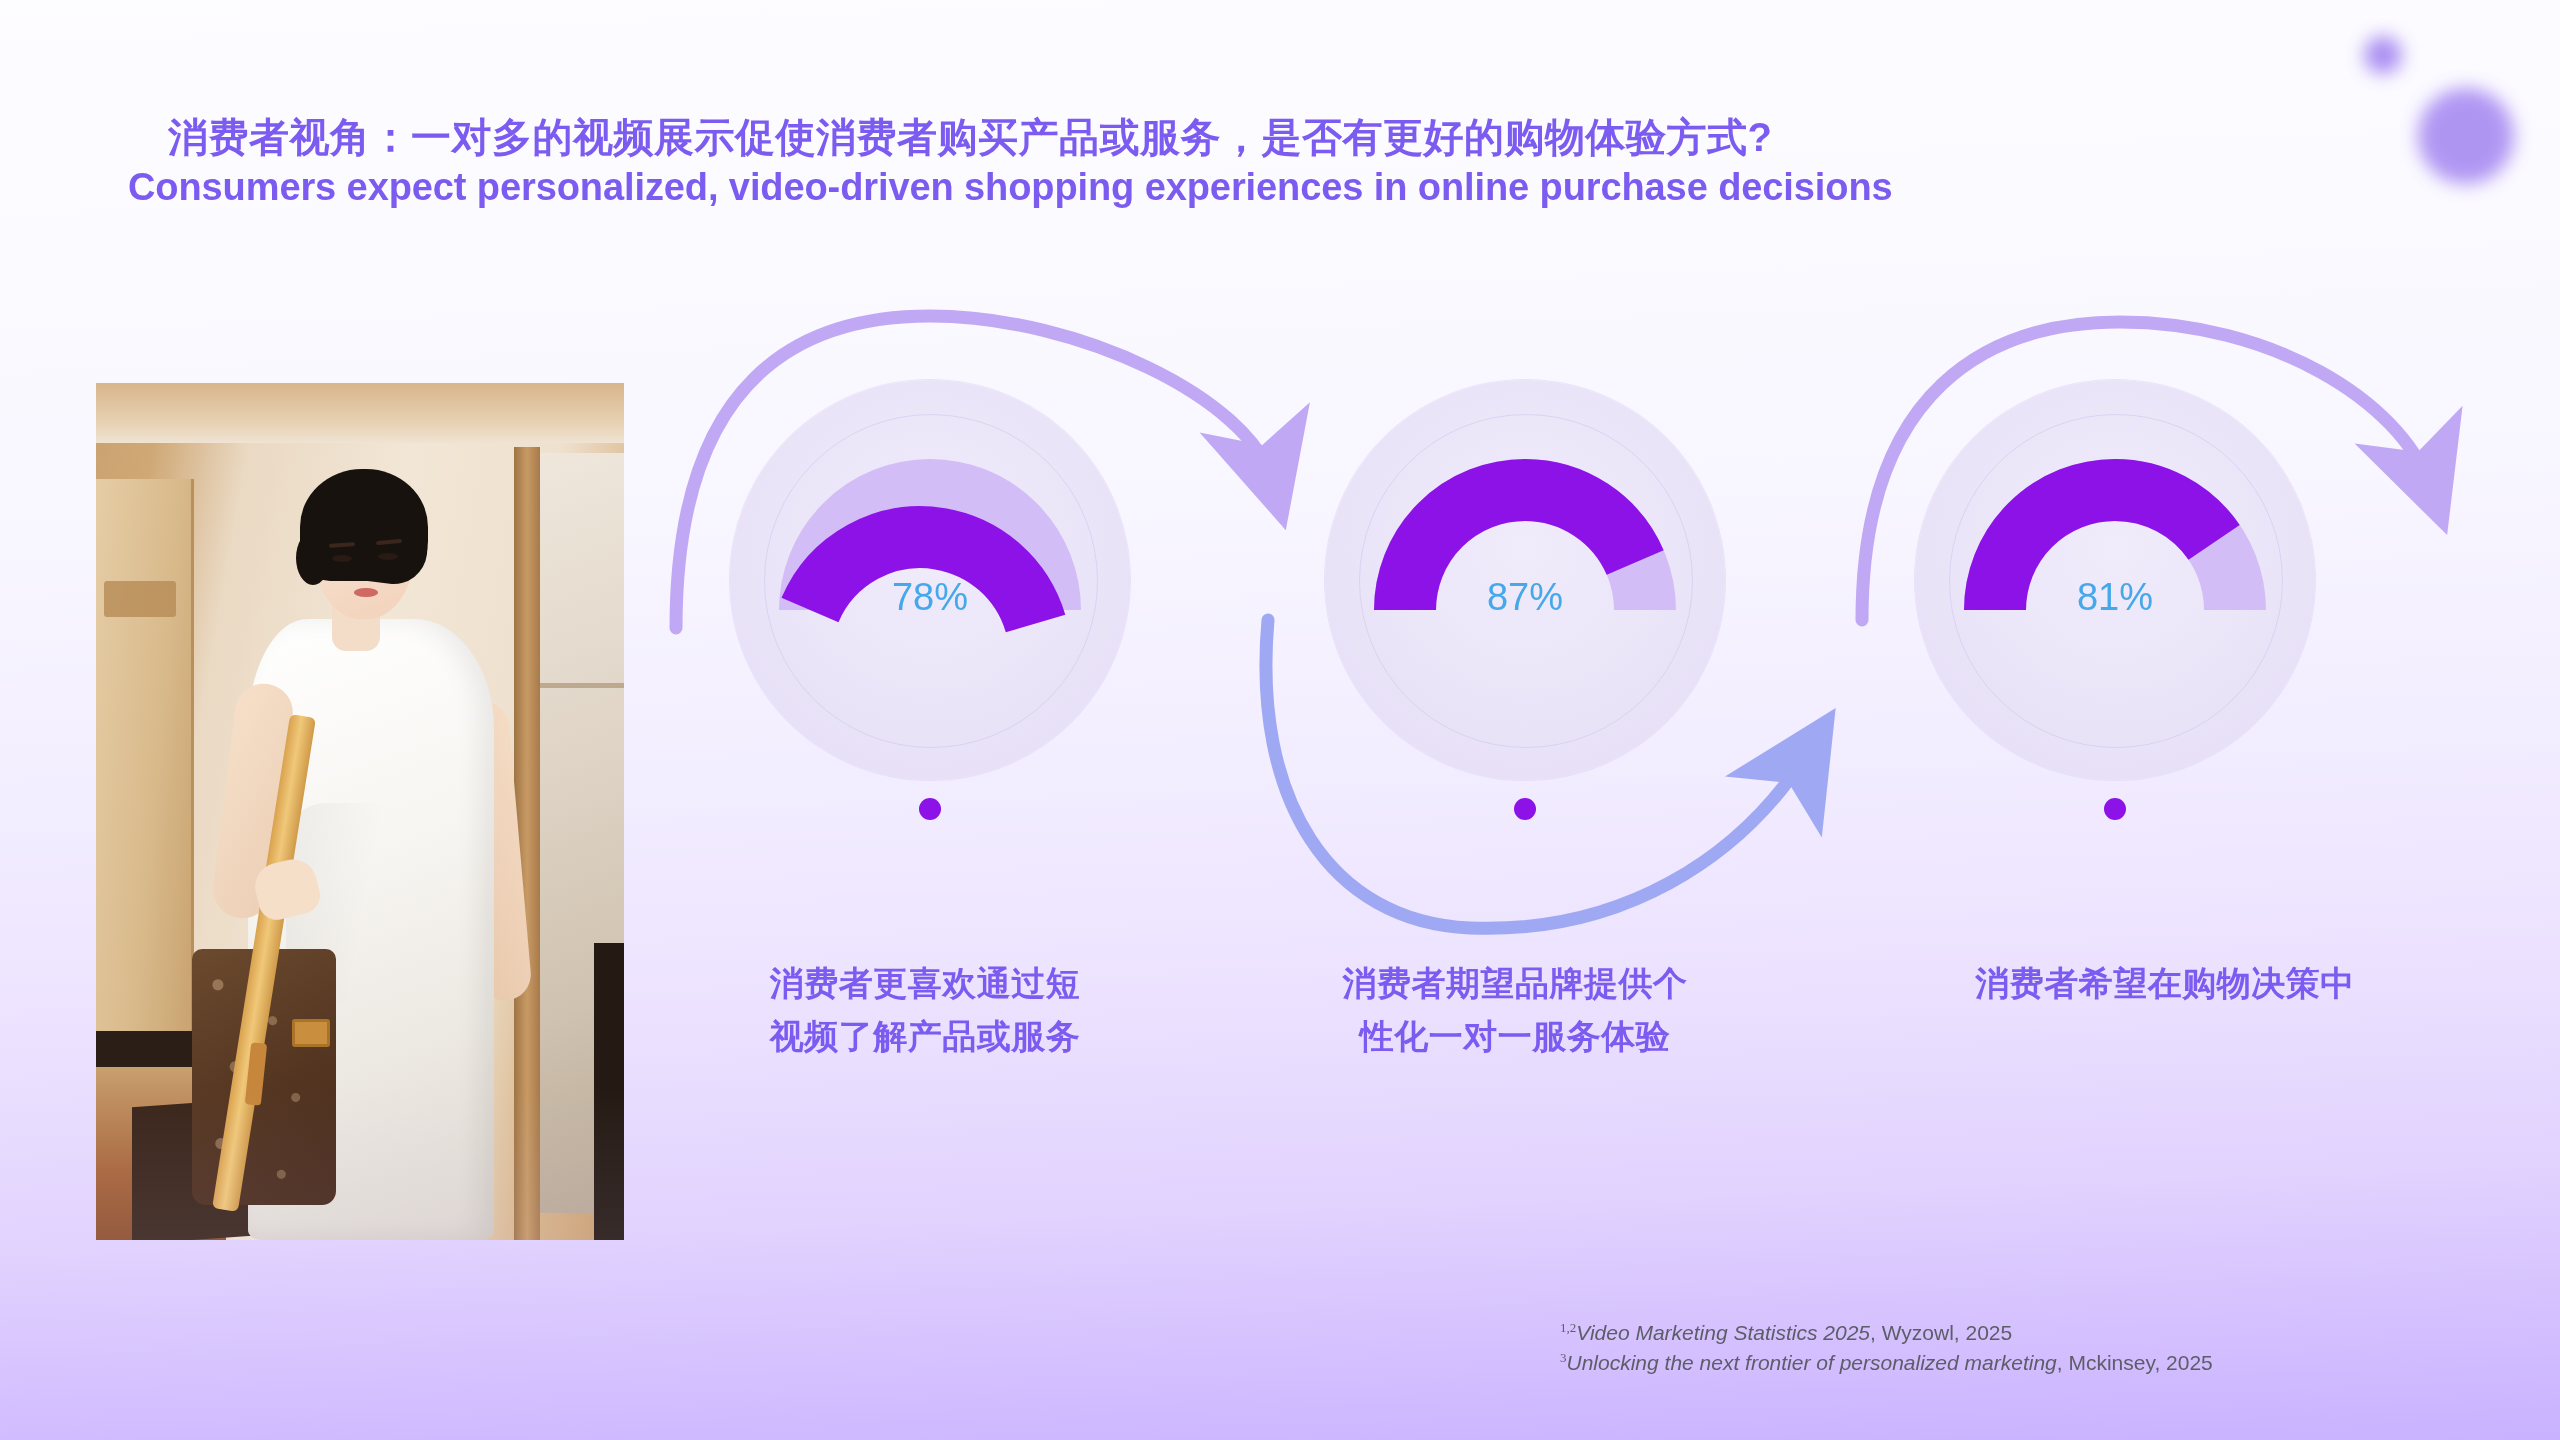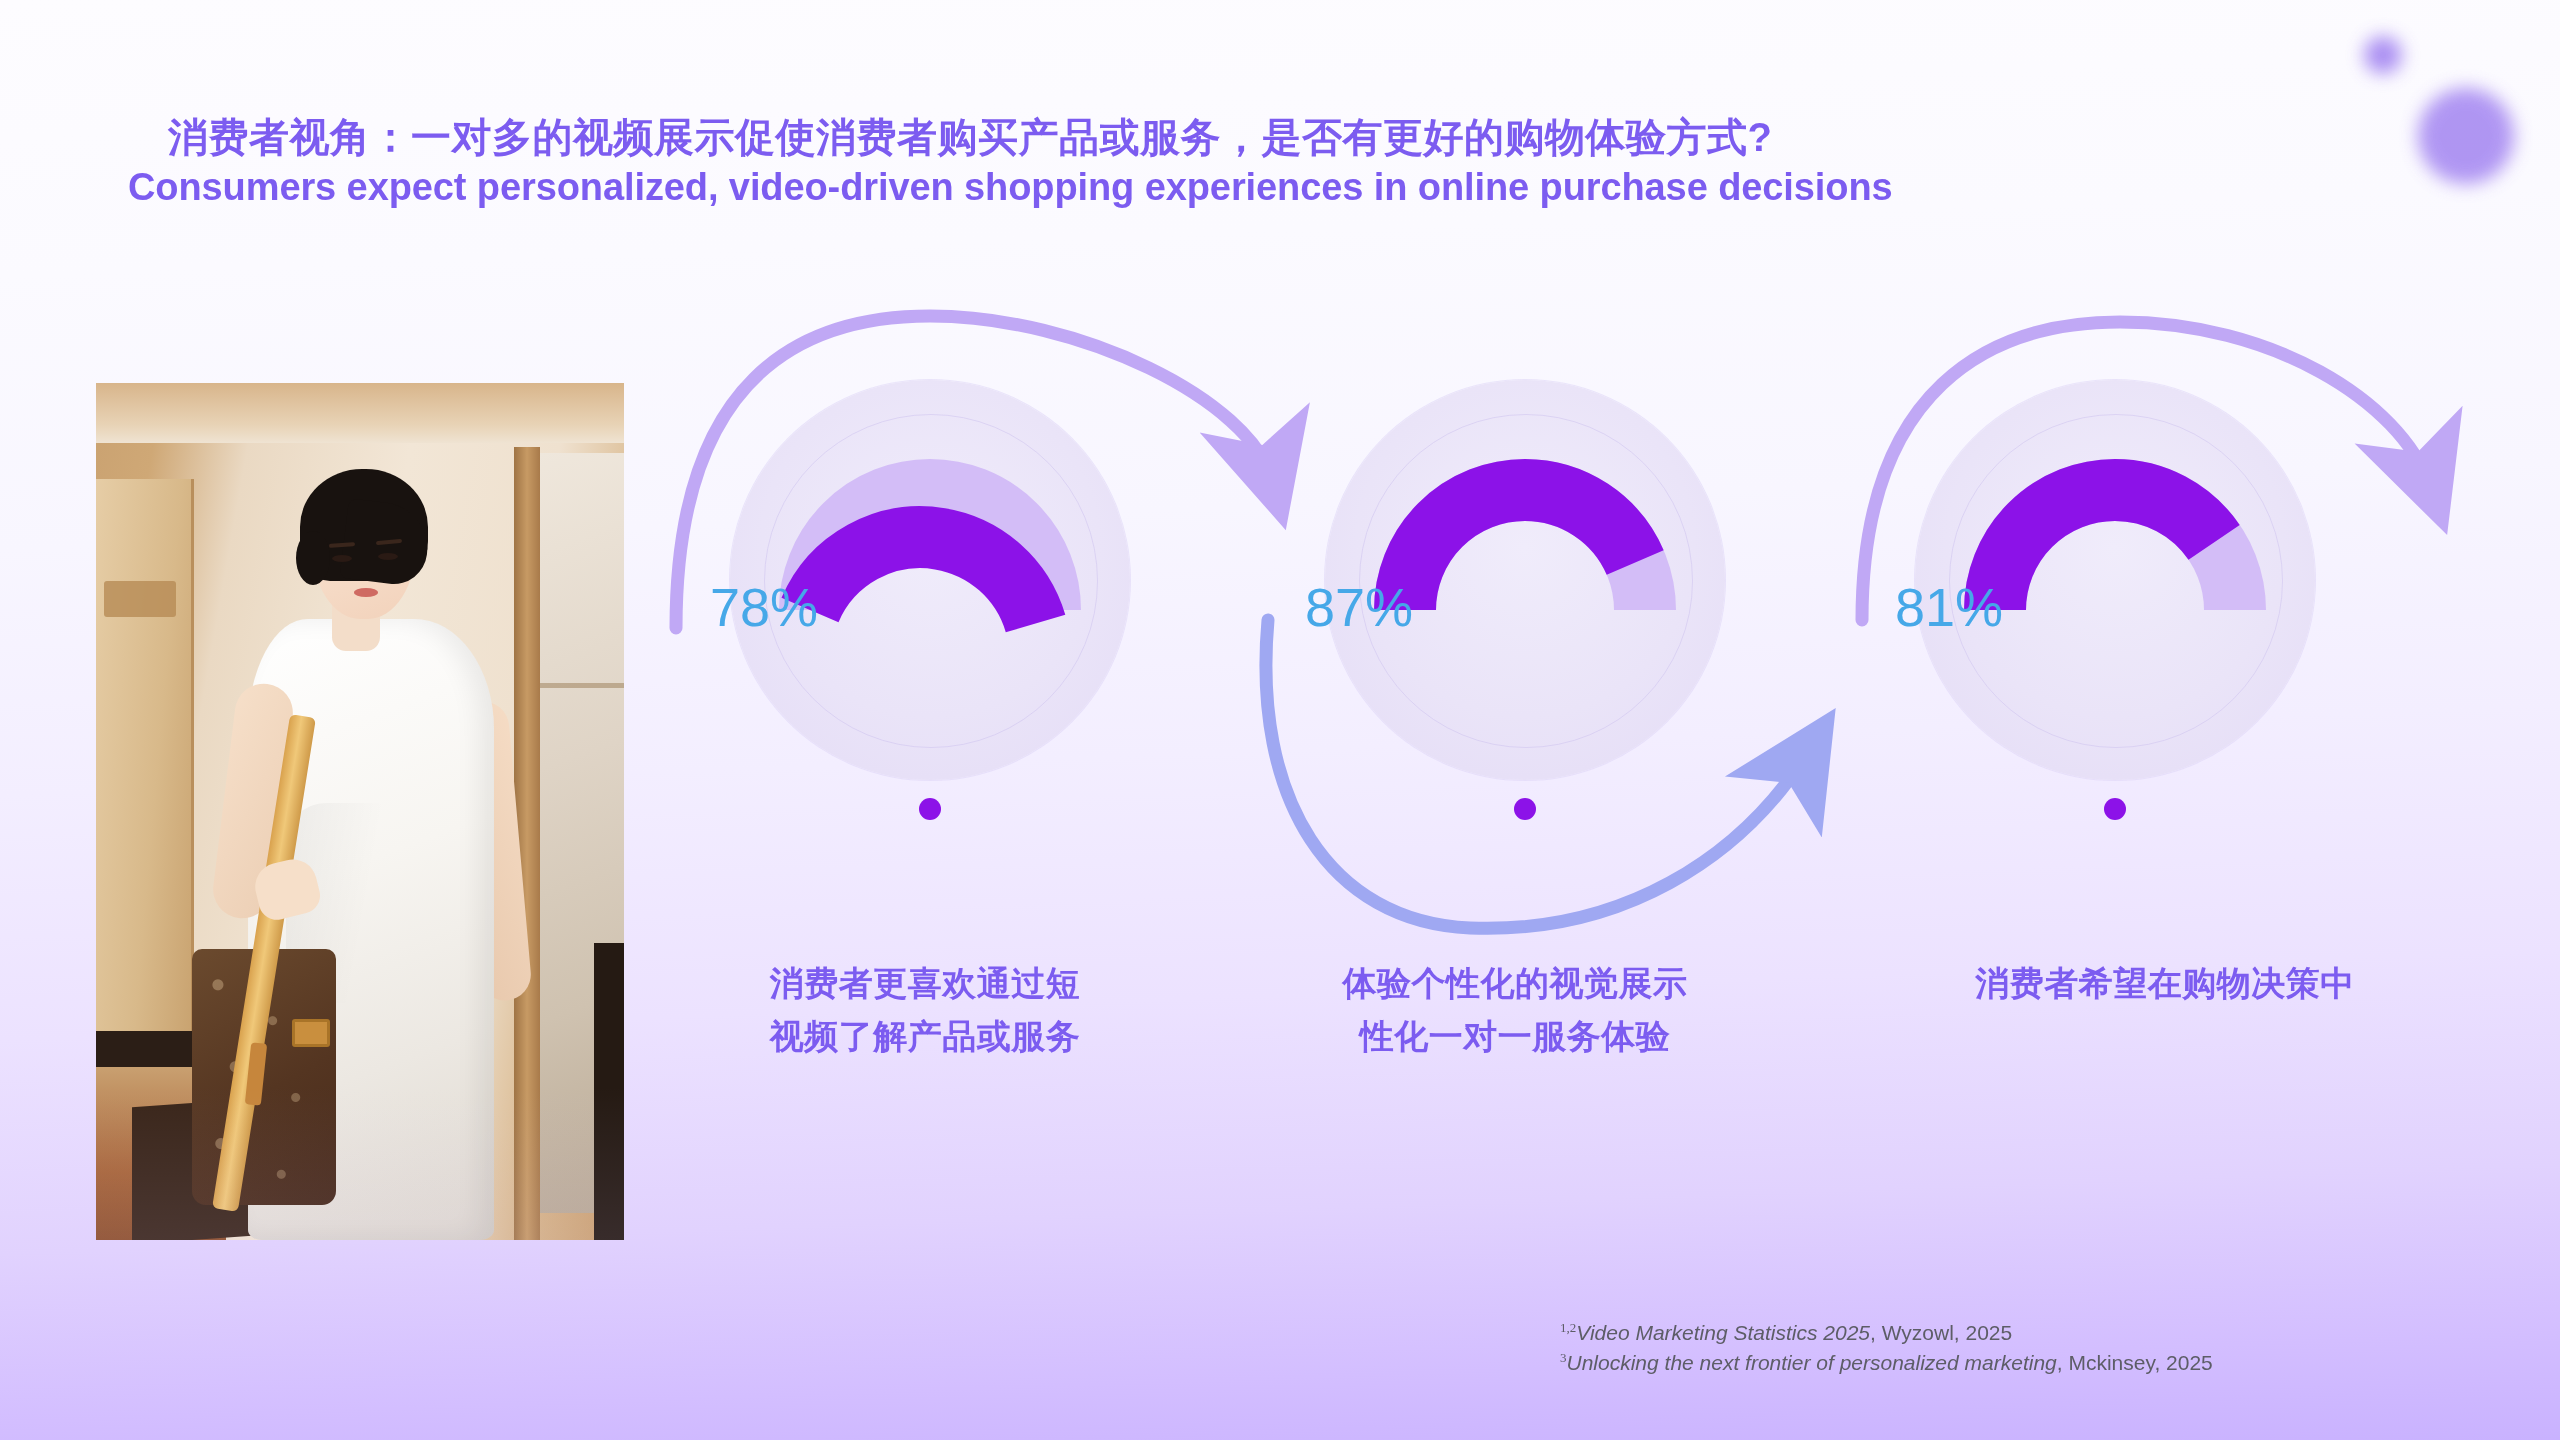--- a/index.html
+++ b/index.html
@@ -284,21 +284,22 @@
     top: 0;
     transform: translateX(-50%);
     width: 400px;
     height: 400px;
   }
   .gauge-value {
     position: absolute;
     left: 0;
     top: 196px;
     width: 100%;
-    font-size: 54px;
+    text-align: center;
+    font-size: 38px;
     font-weight: 500;
     color: #46a8e8;
     letter-spacing: 0px;
   }
   .gauge-dot {
     position: absolute;
     left: 50%;
     top: 418px;
     transform: translateX(-50%);
     width: 22px; height: 22px;
@@ -443,21 +444,21 @@
       <div class="gauge-value">81%</div>
       <div class="gauge-dot"></div>
     </div>
   </div>
 
   <div class="caption c1">
     <div>消费者更喜欢通过短</div>
     <div>视频了解产品或服务</div>
   </div>
   <div class="caption c2">
-    <div>体验个性化的视觉展示</div>
+    <div>消费者期望品牌提供个</div>
     <div>性化一对一服务体验</div>
   </div>
   <div class="caption c3">
     <div>消费者希望在购物决策中</div>
   </div>
 
   <div class="footnotes">
     <div class="footnote-line"><span class="fn-sup">1,2</span><span class="fn-em">Video Marketing Statistics 2025</span><span>, Wyzowl, 2025</span></div>
     <div class="footnote-line"><span class="fn-sup">3</span><span class="fn-em">Unlocking the next frontier of personalized marketing</span><span>, Mckinsey, 2025</span></div>
   </div>

